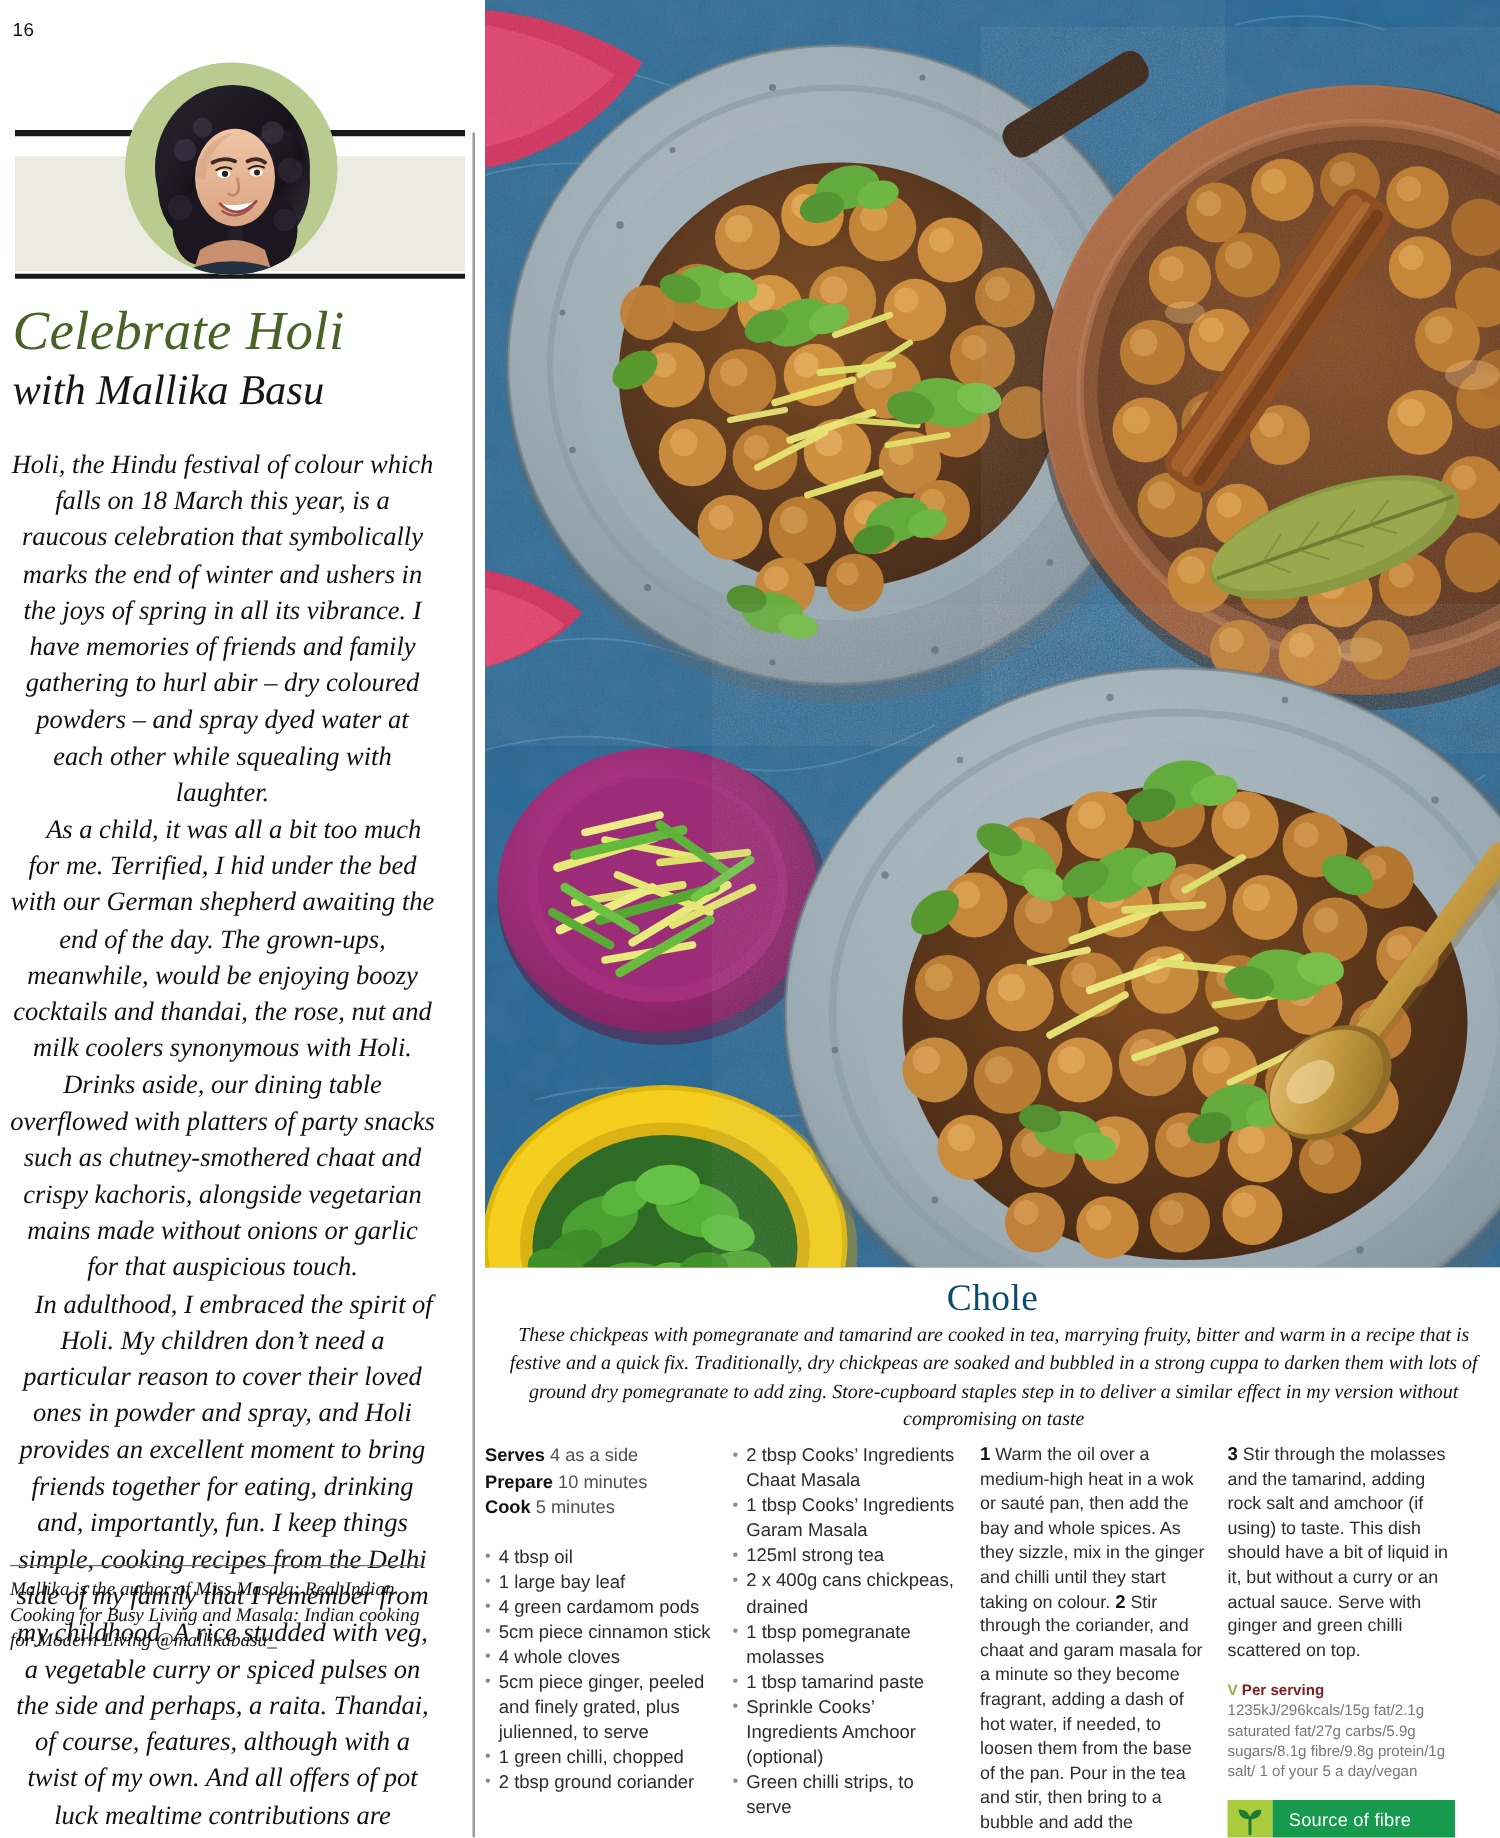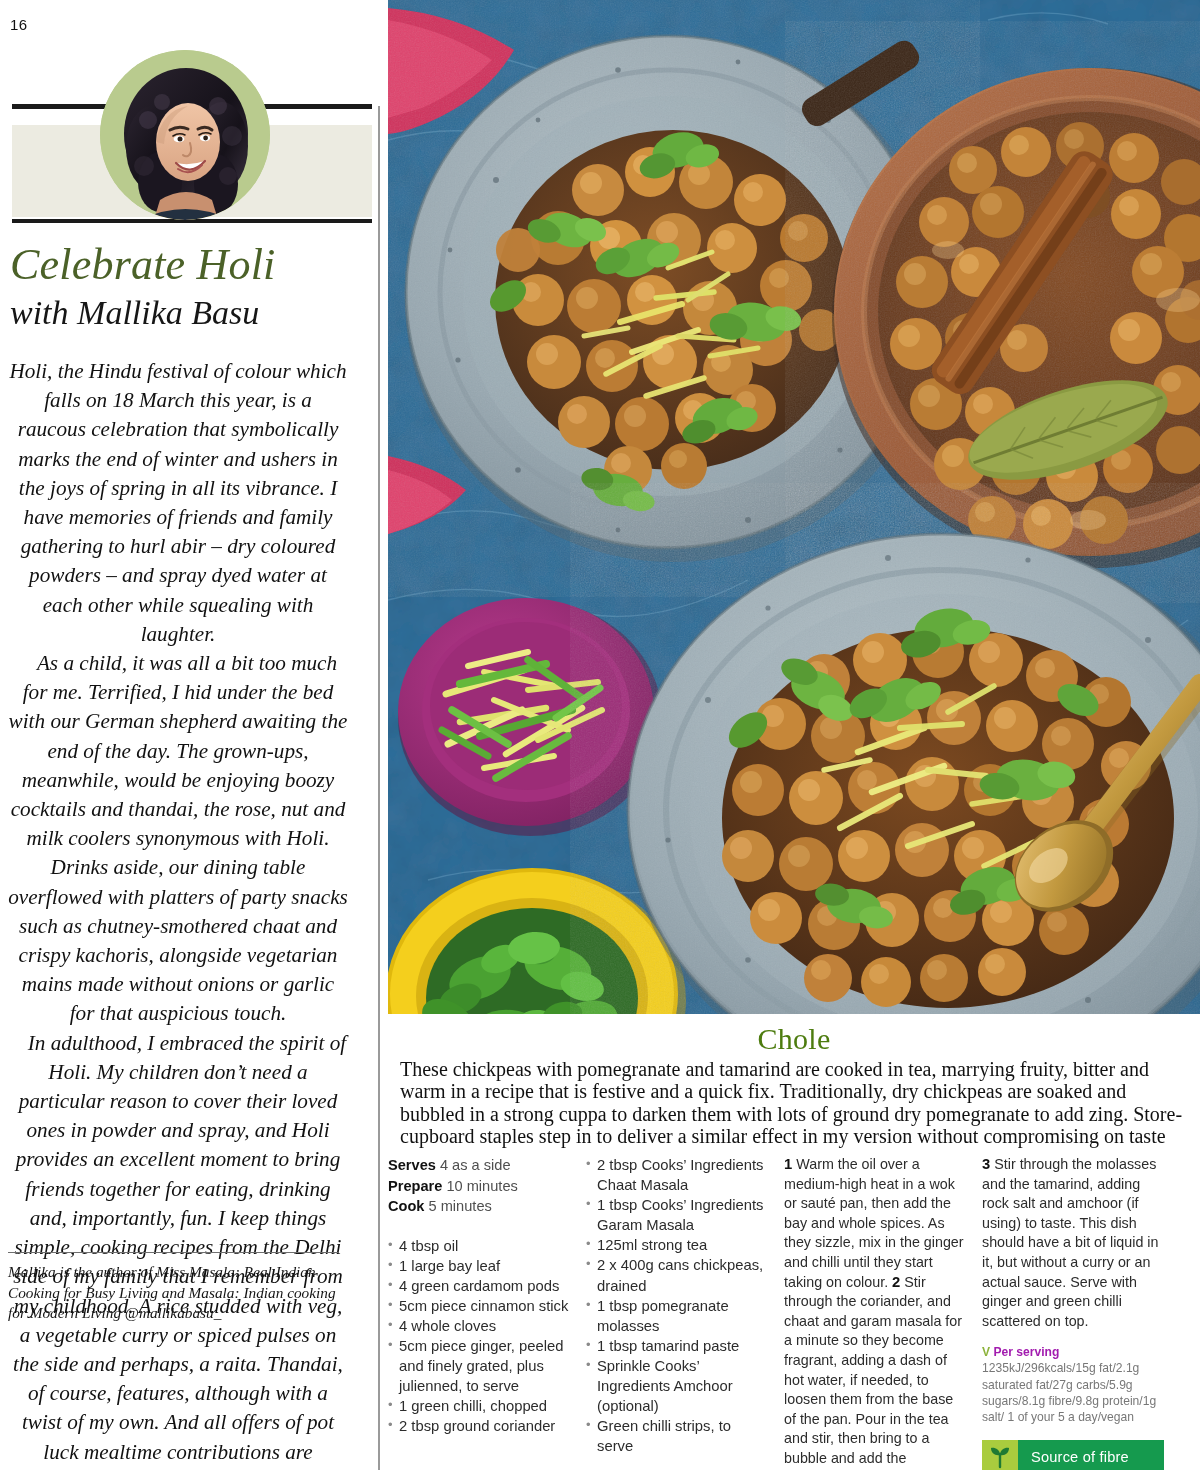--- a/index.html
+++ b/index.html
@@ -101,26 +101,27 @@
     position:absolute; left:388px; top:0px; width:812px; height:1014px;
     overflow:hidden;
   }
   .photo svg { display:block; width:100%; height:100%; }
 
   
   .recipe-title {
     position:absolute; left:388px; top:1022px; width:812px;
     text-align:center;
     font-family:"Liberation Serif", serif;
-    font-size:30px; color:#4d7c0f; letter-spacing:.3px;
+    font-size:30px; color:#0c4a6e; letter-spacing:.3px;
   }
   .recipe-standfirst {
     position:absolute; left:400px; top:1058px; width:790px;
+    text-align:center;
     font-family:"Liberation Serif", serif;
-    font-size:20px; line-height:22.4px; color:#111;
+    font-style:italic; font-size:16px; line-height:22.4px; color:#111;
   }
 
   .recipe-cols {
     position:absolute; left:388px; top:1155px; width:800px; height:300px;
     display:flex; gap:6px;
     font-family:"Liberation Sans", sans-serif;
   }
   .rcol { width:192px; padding-right:10px; }
 
   .meta { font-size:14.6px; line-height:20.5px; color:#4f4f4f; margin-bottom:19px; }
@@ -137,21 +138,21 @@
   }
 
   .step { font-size:14.3px; line-height:19.6px; color:#2c2c2c; }
   .step .n { font-weight:bold; color:#111; font-size:14.8px; }
 
   .nutrition {
     margin-top:13px;
     font-size:12.1px; line-height:16.1px; color:#777;
   }
   .nutrition .vflag { color:#8db33c; font-weight:bold; }
-  .nutrition .lead { color:#a21caf; font-weight:bold; }
+  .nutrition .lead { color:#7f1d1d; font-weight:bold; }
 
   .fibre-badge {
     margin-top:15px; display:flex; align-items:stretch;
     width:182px; height:34px;
   }
   .fibre-badge .leafbox {
     width:36px; background:#a9cc3e; display:flex; align-items:center; justify-content:center;
   }
   .fibre-badge .leafbox svg { display:block; }
   .fibre-badge .label {

